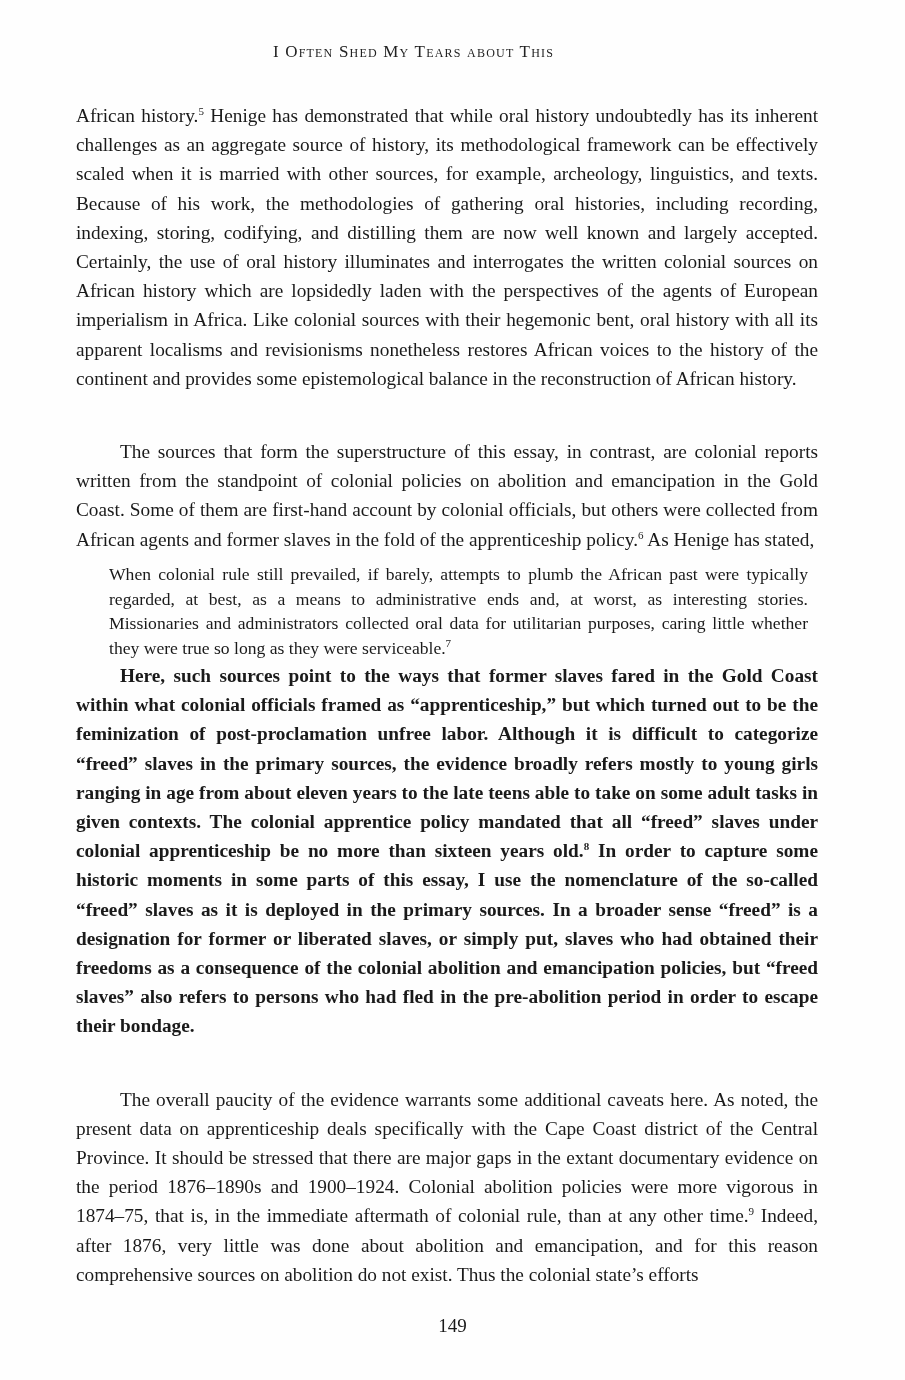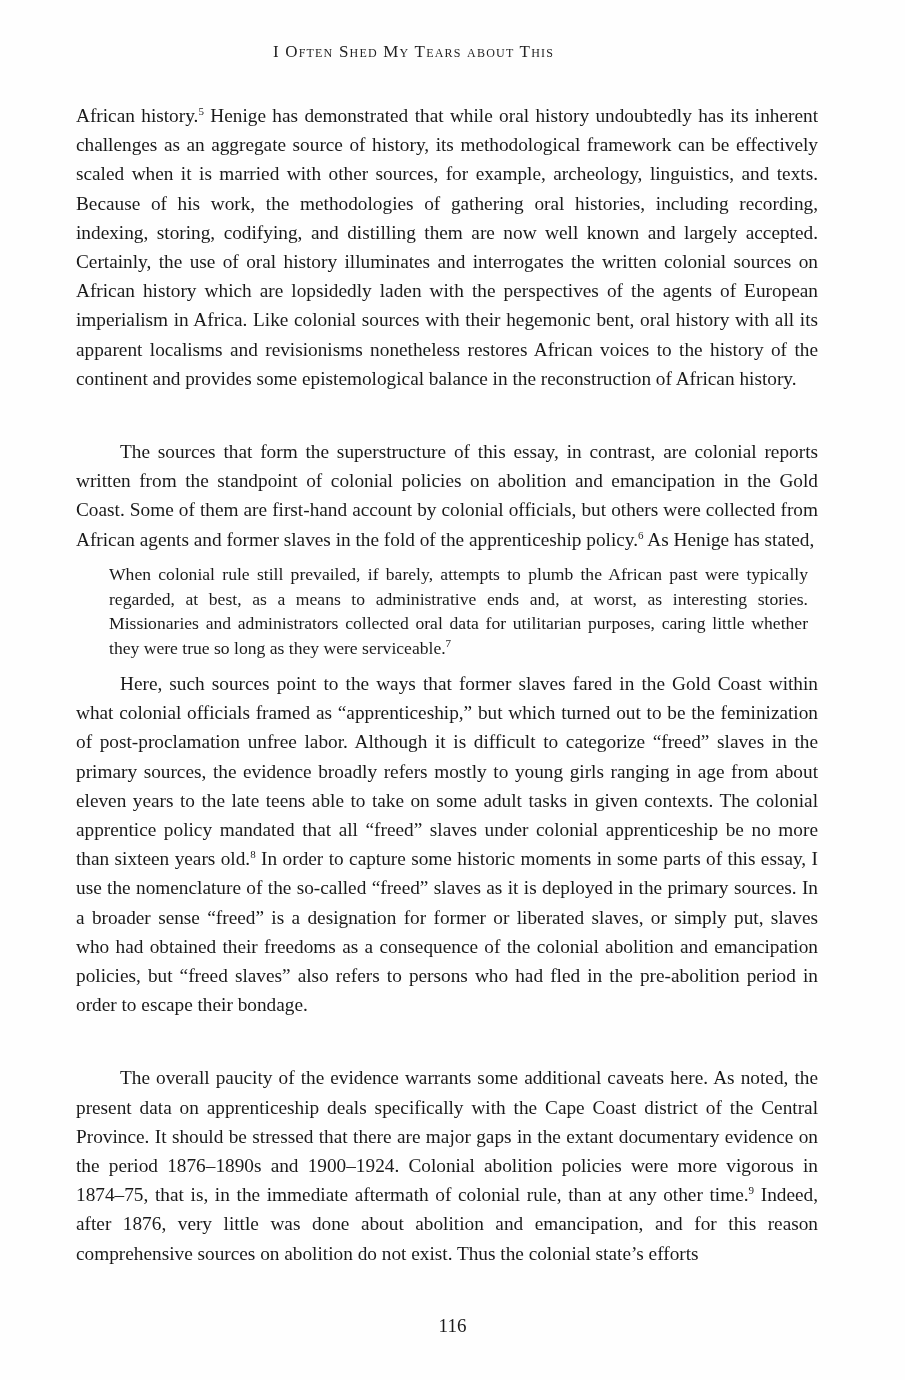--- a/index.html
+++ b/index.html
@@ -44,21 +44,22 @@
       hyphens: manual;
     }
     .body-text p {
       margin: 0;
     }
     .body-text p.indent {
       text-indent: 44px;
       margin-top: 44px;
     }
     .body-text p.after-quote {
-      margin-top: 8px;
+      margin-top: 0;
+      font-weight: bold;
     }
     .blockquote {
       margin: 8px 10px 0 33px;
       font-size: 17.6px;
       line-height: 24.8px;
       text-align: justify;
     }
     sup {
       font-size: 11px;
       line-height: 0;
@@ -81,14 +82,14 @@
   <div class="running-head">I Often Shed My Tears about This</div>
 
   <div class="body-text">
     <p><span>African history.</span><sup>5</sup><span> Henige has demonstrated that while oral history undoubtedly has its in­herent challenges as an aggregate source of history, its methodological framework can be effectively scaled when it is married with other sources, for example, archeology, linguistics, and texts. Because of his work, the methodologies of gathering oral histories, including recording, indexing, storing, codifying, and distilling them are now well known and largely accepted. Certainly, the use of oral history illuminates and interrogates the written colonial sources on African history which are lopsidedly laden with the perspectives of the agents of European imperialism in Africa. Like colonial sources with their hegemonic bent, oral his­tory with all its apparent localisms and revisionisms nonetheless restores African voices to the history of the continent and provides some epistemological balance in the reconstruction of African history.</span></p>
     <p class="indent"><span>The sources that form the superstructure of this essay, in contrast, are colonial reports written from the standpoint of colonial policies on abolition and emancipation in the Gold Coast. Some of them are first-hand account by colonial officials, but others were collected from African agents and former slaves in the fold of the apprenticeship policy.</span><sup>6</sup><span> As Henige has stated,</span></p>
     <div class="blockquote"><span>When colonial rule still prevailed, if barely, attempts to plumb the African past were typically regarded, at best, as a means to administrative ends and, at worst, as interesting stories. Missionaries and administrators collected oral data for utilitar­ian purposes, caring little whether they were true so long as they were serviceable.</span><sup>7</sup></div>
     <p class="indent after-quote"><span>Here, such sources point to the ways that former slaves fared in the Gold Coast within what colonial officials framed as “apprenticeship,” but which turned out to be the feminiza­tion of post-proclamation unfree labor. Although it is difficult to categorize “freed” slaves in the primary sources, the evidence broadly refers mostly to young girls ranging in age from about eleven years to the late teens able to take on some adult tasks in given contexts. The colonial apprentice policy mandated that all “freed” slaves under colonial apprenticeship be no more than sixteen years old.</span><sup>8</sup><span> In order to capture some historic moments in some parts of this essay, I use the nomenclature of the so-called “freed” slaves as it is deployed in the primary sources. In a broader sense “freed” is a designation for former or liberated slaves, or simply put, slaves who had obtained their freedoms as a consequence of the colonial aboli­tion and emancipation policies, but “freed slaves” also refers to persons who had fled in the pre-abolition period in order to escape their bondage.</span></p>
     <p class="indent"><span>The overall paucity of the evidence warrants some additional caveats here. As noted, the present data on apprenticeship deals specifically with the Cape Coast district of the Central Province. It should be stressed that there are major gaps in the extant documentary evidence on the period 1876–1890s and 1900–1924. Colonial abolition policies were more vigorous in 1874–75, that is, in the immediate aftermath of colonial rule, than at any other time.</span><sup>9</sup><span> Indeed, after 1876, very little was done about abolition and emancipation, and for this reason comprehensive sources on abolition do not exist. Thus the colonial state’s efforts</span></p>
   </div>
 
-  <div class="folio">116</div>
+  <div class="folio">149</div>
 </div>
 
 </body></html>

